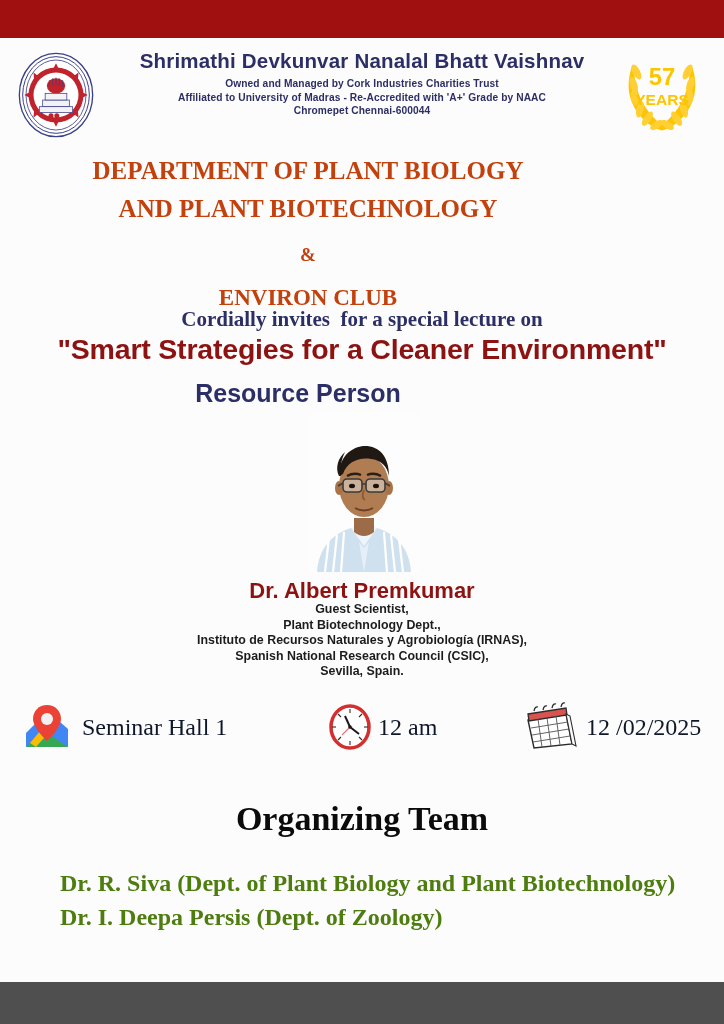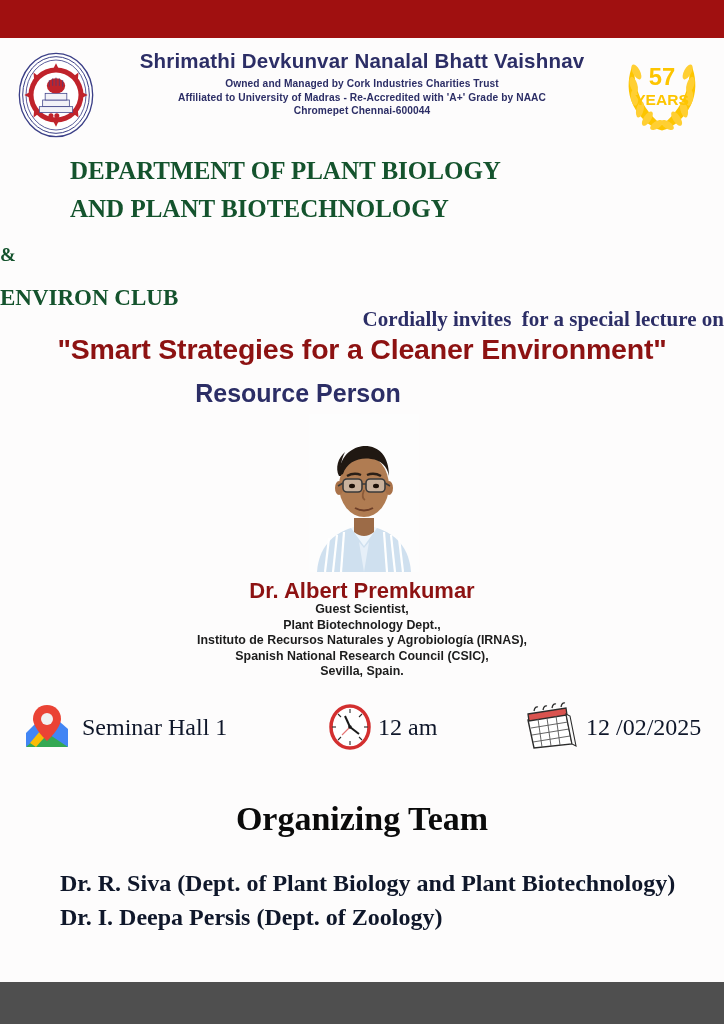--- a/index.html
+++ b/index.html
@@ -80,23 +80,23 @@
     letter-spacing: 0.1px;
     margin-top: 4px;
   }
 
   
   .dept-block {
     position: absolute;
     top: 152px;
     left: 0;
     width: 616px;
-    text-align: left;
+    text-align: center;
     font-family: "Liberation Serif", serif;
-    color: #14532d;
+    color: #c2410c;
   }
   .dept-title {
     font-size: 25px;
     font-weight: bold;
     line-height: 38px;
     padding: 0 70px;
   }
   .amp {
     font-size: 19px;
     font-weight: bold;
@@ -108,21 +108,21 @@
     font-weight: bold;
     line-height: 34px;
     margin-top: 9px;
   }
 
   
   .invite-line {
     position: absolute;
     top: 307px; left: 0;
     width: 724px;
-    text-align: right;
+    text-align: center;
     font-family: "Liberation Serif", serif;
     font-size: 21px;
     font-weight: bold;
     color: #2c2e66;
     white-space: pre;
   }
   .lecture-title {
     position: absolute;
     top: 333px; left: 0;
     width: 724px;
@@ -216,21 +216,21 @@
   .org-list {
     position: absolute;
     top: 866px;
     left: 60px;
     width: 640px;
   }
   .org-member {
     font-family: "Liberation Serif", serif;
     font-size: 24px;
     font-weight: bold;
-    color: #0f172a;
+    color: #4d7c0f;
     line-height: 34px;
     white-space: nowrap;
   }
 </style>
 </head>
 <body>
 
 <div class="poster">
 
   <div class="top-band"></div>

